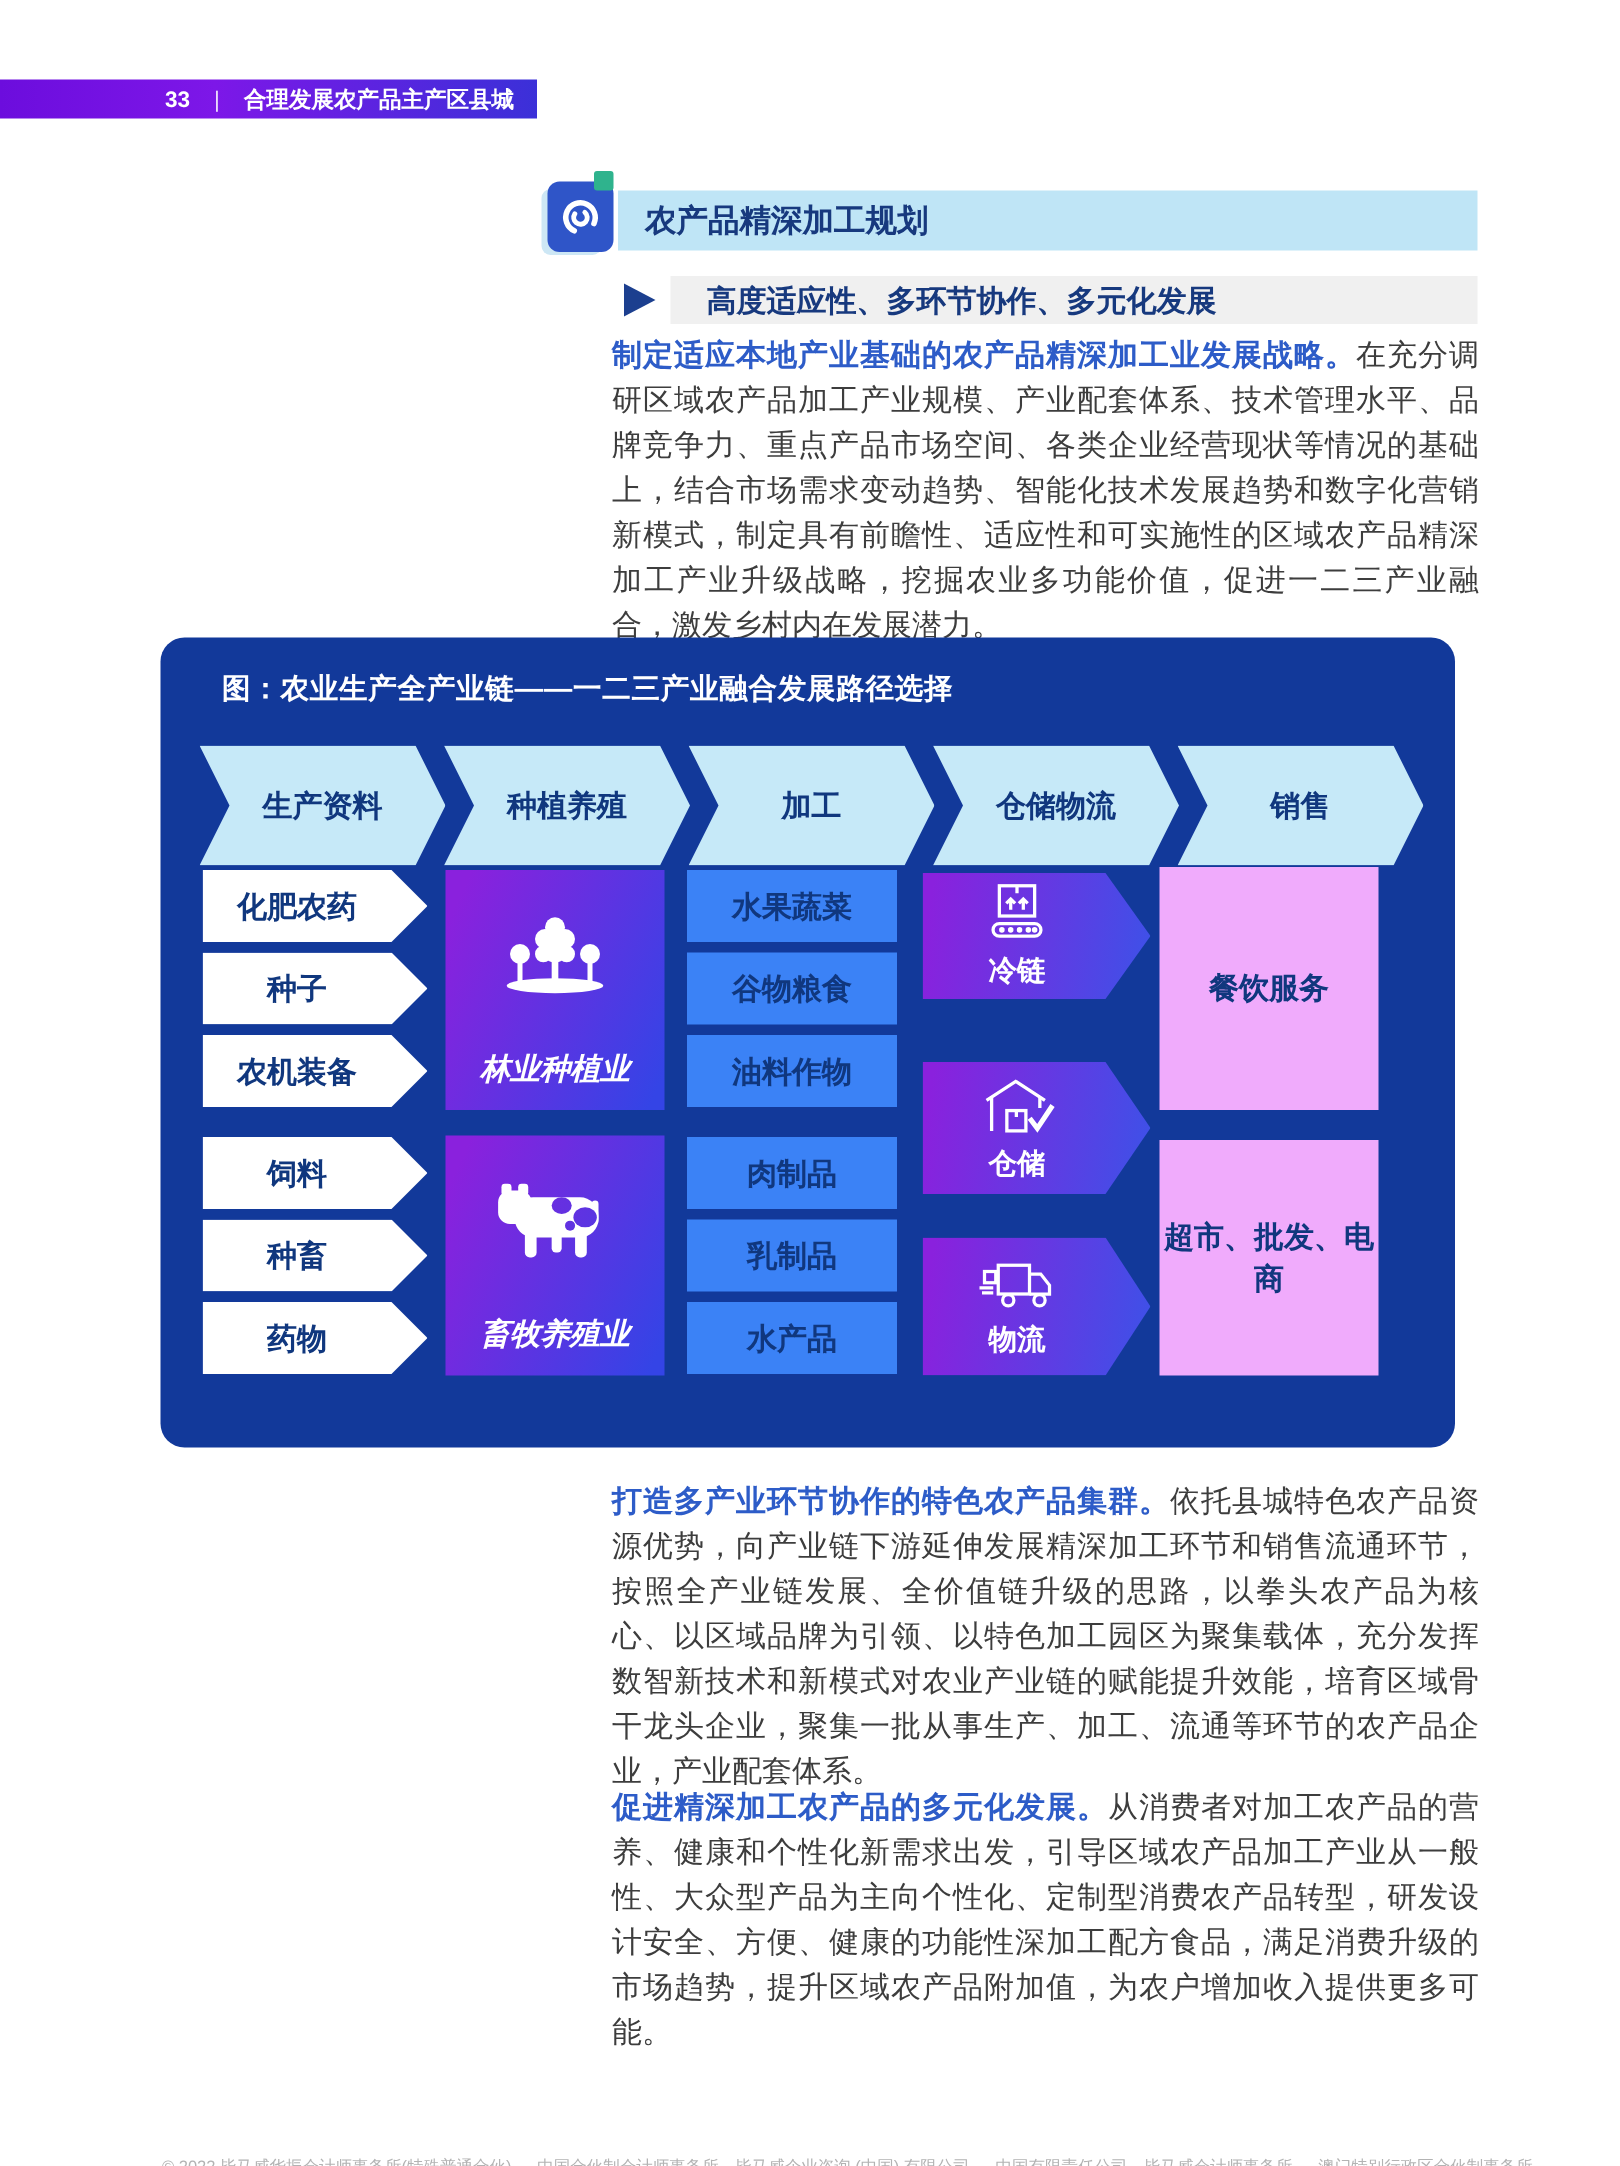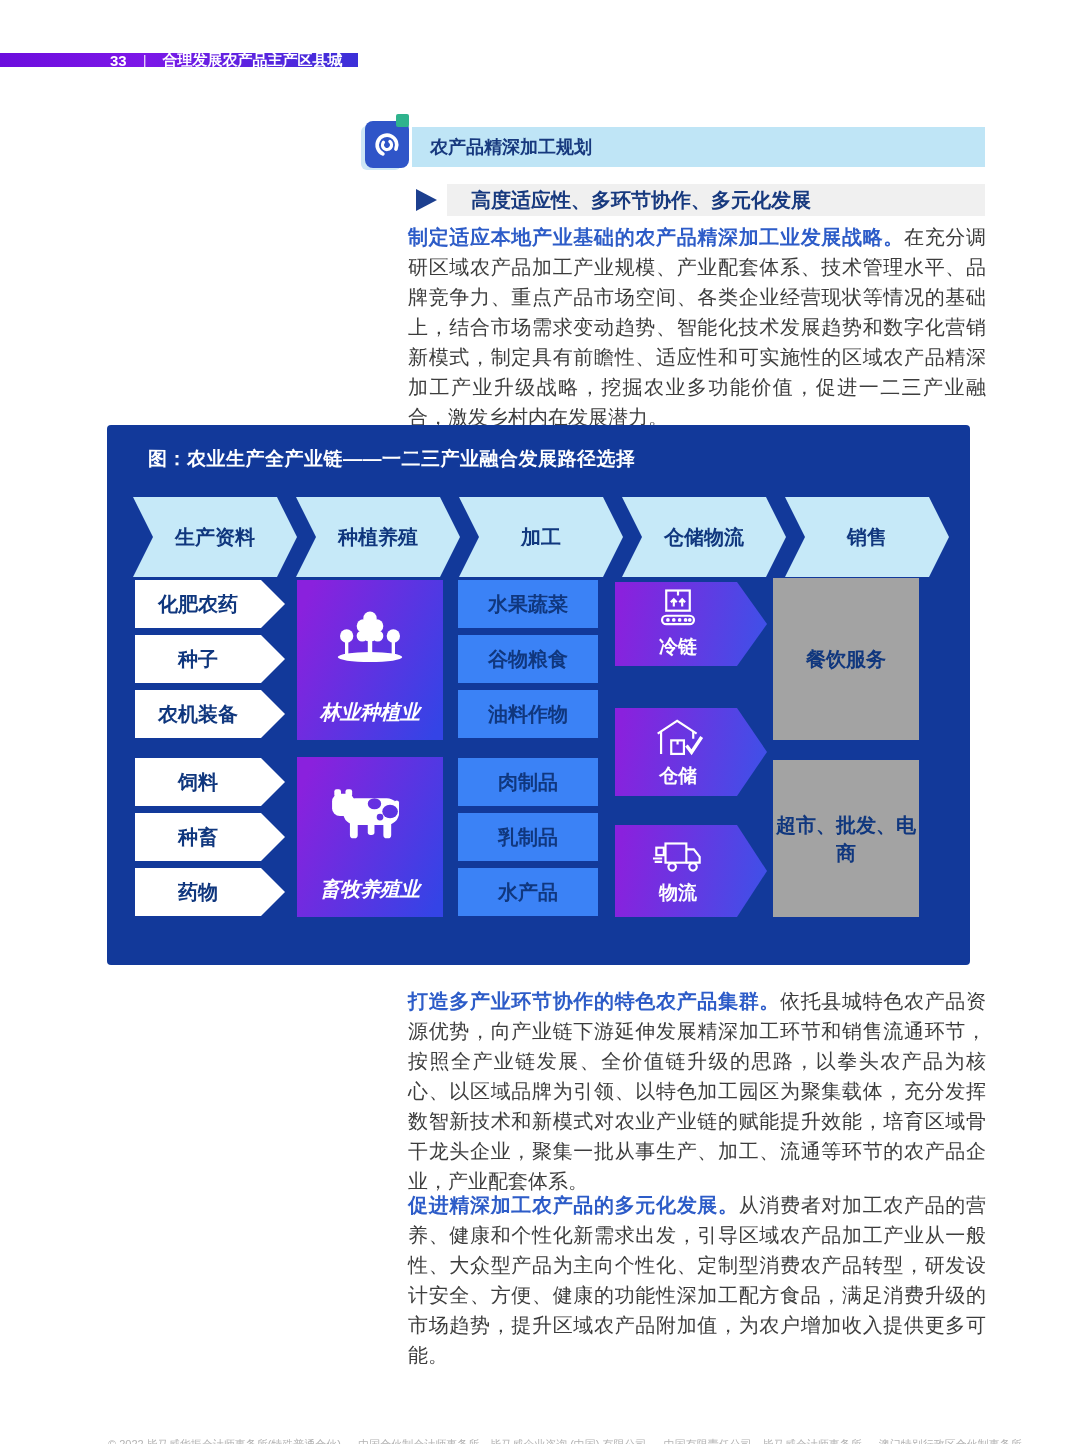--- a/index.html
+++ b/index.html
@@ -1,47 +1,47 @@
 <!DOCTYPE html>
 <html><head>
 <meta charset="utf-8">
 <style>
   html,body{margin:0;padding:0;background:#fff;}
   .page{position:relative;width:1080px;height:1444px;background:#ffffff;overflow:hidden;
         font-family:"Liberation Sans","DejaVu Sans",sans-serif;}
 
   
-  .topbar{position:absolute;left:0;top:53px;width:358px;height:14px;
+  .topbar{position:absolute;left:0;top:53px;width:358px;height:26px;
           background:linear-gradient(90deg,#6c0ddd 0%,#7d17e8 40%,#3b30d8 100%);
           display:flex;align-items:center;color:#fff;font-weight:bold;font-size:15px;}
   .topbar .num{margin-left:110px;}
   .topbar .sep{margin:0 16px;font-weight:normal;opacity:.85;}
 
   
   .logo-offset{position:absolute;left:361px;top:126px;width:40px;height:44px;background:#cde7f5;border-radius:6px;}
   .logo-square{position:absolute;left:365px;top:121px;width:44px;height:47px;background:#2f55c8;border-radius:8px;
                display:flex;align-items:center;justify-content:center;}
   .logo-green{position:absolute;left:396px;top:114px;width:13px;height:13px;background:#2fb38d;border-radius:2px;}
   .banner{position:absolute;left:412px;top:127px;width:573px;height:40px;background:#bfe5f6;
           display:flex;align-items:center;padding-left:18px;box-sizing:border-box;
-          color:#17397e;font-size:18px;font-weight:bold;}
+          color:#17397e;font-size:21px;font-weight:bold;}
   .tri{position:absolute;left:416px;top:189px;width:0;height:0;
        border-left:21px solid #1c3f8f;border-top:11px solid transparent;border-bottom:11px solid transparent;}
   .subbar{position:absolute;left:447px;top:184px;width:538px;height:32px;background:#f0f0f0;
           display:flex;align-items:center;padding-left:24px;box-sizing:border-box;
           color:#17397e;font-size:20px;font-weight:bold;}
 
   
   .para{position:absolute;left:408px;width:578px;margin:0;font-size:20px;line-height:30px;
         color:#3d3d3d;text-align:justify;}
   .para .lead{font-weight:bold;color:#2d5cc8;}
   .p1{top:222px;} .p2{top:986px;} .p3{top:1190px;}
 
   
-  .diagram{position:absolute;left:107px;top:425px;width:863px;height:540px;background:#12399a;border-radius:4px;}
+  .diagram{position:absolute;left:107px;top:425px;width:863px;height:540px;background:#12399a;border-radius:16px;}
   .dtitle{position:absolute;left:41px;top:21px;color:#ffffff;font-size:19px;font-weight:bold;letter-spacing:.5px;}
   .stage{position:absolute;top:72px;width:164px;height:80px;background:#c6e9f8;
          clip-path:polygon(0 0,calc(100% - 20px) 0,100% 50%,calc(100% - 20px) 100%,0 100%,20px 50%);
          display:flex;align-items:center;justify-content:center;
          color:#10377e;font-size:20px;font-weight:bold;}
   .warrow{position:absolute;left:28px;width:150px;height:48px;background:#ffffff;
           clip-path:polygon(0 0,calc(100% - 24px) 0,100% 50%,calc(100% - 24px) 100%,0 100%);
           display:flex;align-items:center;justify-content:center;padding-right:24px;box-sizing:border-box;
           color:#10377e;font-size:20px;font-weight:bold;}
   .pbox{position:absolute;left:190px;width:146px;height:160px;
@@ -50,21 +50,21 @@
   .pbox .plabel{margin-top:auto;margin-bottom:14px;color:#fff;font-size:20px;font-weight:bold;font-style:italic;}
   .wbox{position:absolute;left:351px;width:140px;height:48px;background:#3b82f6;
         display:flex;align-items:center;justify-content:center;
         color:#10377e;font-size:20px;font-weight:bold;}
   .parrow{position:absolute;left:508px;width:152px;
           background:linear-gradient(100deg,#8a21dd 5%,#3c52e8 100%);
           clip-path:polygon(0 0,calc(100% - 30px) 0,100% 50%,calc(100% - 30px) 100%,0 100%);
           display:flex;flex-direction:column;align-items:center;justify-content:center;
           padding-right:26px;box-sizing:border-box;color:#fff;font-size:19px;font-weight:bold;}
   .parrow .alabel{margin-top:4px;}
-  .sbox{position:absolute;left:666px;width:146px;background:#a3a3a3;
+  .sbox{position:absolute;left:666px;width:146px;background:#f0abfc;
         display:flex;align-items:center;justify-content:center;text-align:center;
         padding:0 0;box-sizing:border-box;color:#10377e;font-size:20px;font-weight:bold;line-height:28px;}
 
   
   .foot1{position:absolute;left:108px;top:1419px;width:960px;font-size:11px;color:#a6a6a6;white-space:nowrap;}
   .foot2{position:absolute;left:108px;top:1437px;width:960px;font-size:11px;color:#b3b3b3;white-space:nowrap;}
 </style>
 </head>
 <body>
 

